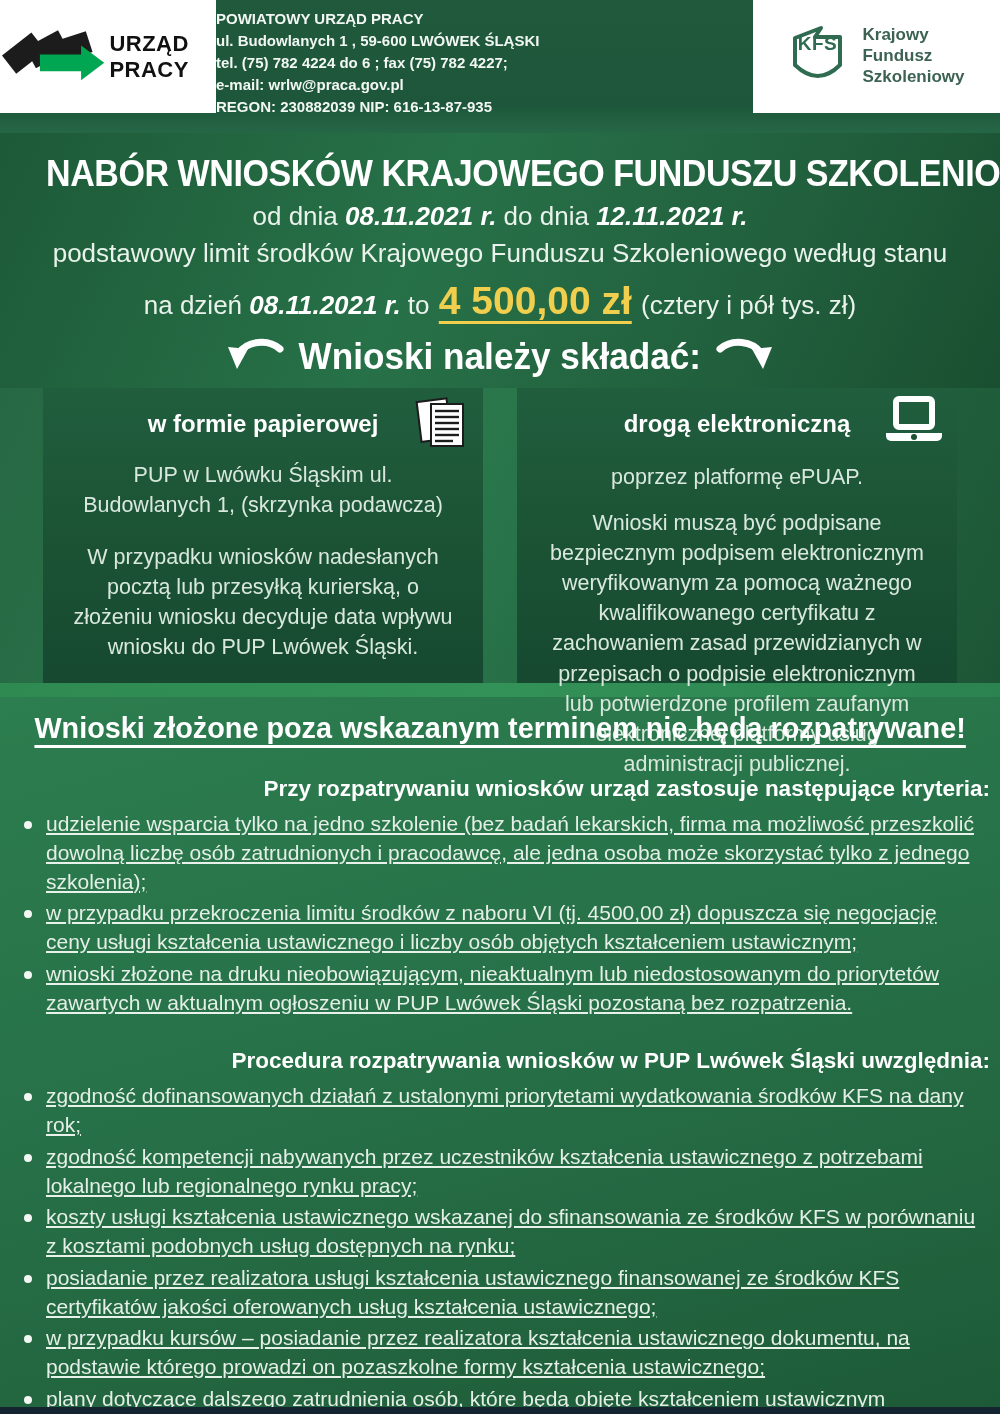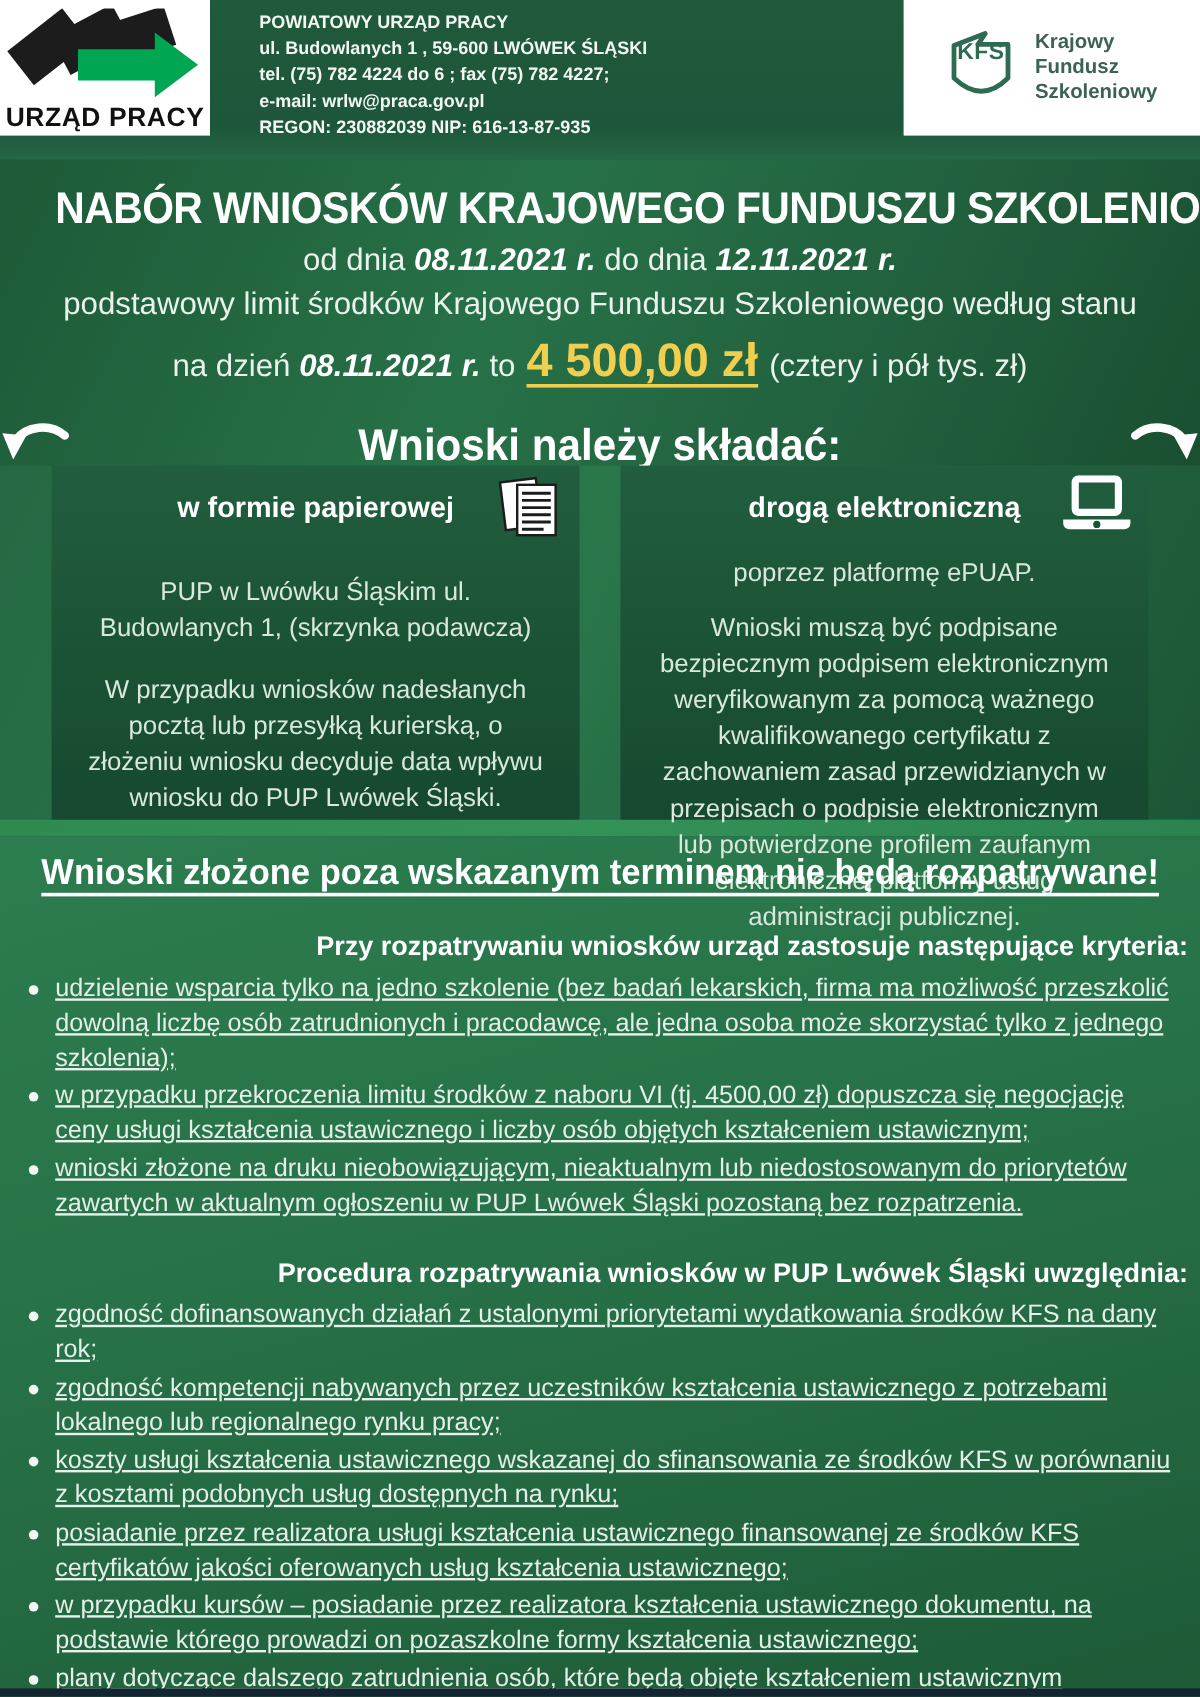--- a/index.html
+++ b/index.html
@@ -9,21 +9,21 @@
     background:#1e5c3a;
   }
   .page{width:1000px;height:1414px;display:flex;flex-direction:column;position:relative;}
 
   
   .header{
     height:133px;flex:0 0 133px;background:linear-gradient(180deg,#20593b 0%,#1d563a 78%,#256746 100%);
     position:relative;
   }
   .logo-box{position:absolute;top:0;height:113px;background:#ffffff;display:flex;align-items:center;justify-content:center;}
-  .logo-box.left{left:0;width:175px;flex-direction:column;padding-top:4px;box-sizing:border-box;}
+  .logo-box.left{left:0;width:216px;flex-direction:row;padding-top:4px;box-sizing:border-box;}
   .logo-box.right{left:753px;width:247px;}
   .up-caption{font-weight:bold;color:#111;font-size:22px;letter-spacing:.5px;margin-top:-4px;}
   .contact{
     position:absolute;left:216px;width:537px;top:8px;text-align:left;color:#f2f7f3;
     font-weight:bold;font-size:15px;line-height:1.47;
   }
   .kfs-wrap{display:flex;align-items:center;gap:10px;}
   .kfs-badge{position:relative;width:64px;height:64px;}
   .kfs-abbr{
     position:absolute;left:0;top:8px;width:58px;text-align:center;
@@ -42,41 +42,41 @@
     display:inline-block;transform:scaleX(.92);transform-origin:50% 50%;
     letter-spacing:-.5px;margin-top:6px;
   }
   .hero-line{font-size:26px;color:#e9f3ec;font-weight:400;margin-top:6px;}
   .hero-line .d{font-weight:bold;font-style:italic;color:#ffffff;}
   .amount{
     color:#f0ce4e;font-weight:bold;font-size:39px;
     text-decoration:underline;text-decoration-thickness:3px;text-underline-offset:7px;
     padding:0 2px;
   }
-  .submit-row{display:flex;align-items:center;justify-content:space-between;margin-top:22px;}
+  .submit-row{display:flex;align-items:center;justify-content:center;margin-top:8px;}
   .submit-heading{
     font-size:37px;font-weight:bold;display:inline-block;transform:scaleX(.95);
   }
   .curve-arrow{width:62px;height:52px;}
 
   
   .channels{
     flex:0 0 295px;height:295px;
     background:linear-gradient(115deg,#26684392 0%,#2a774c 45%,#1c5535 100%),linear-gradient(115deg,#215f3d,#1d5738);
     background:linear-gradient(115deg,#266843 0%,#2a774c 45%,#1c5535 100%);
     display:flex;justify-content:center;gap:34px;box-sizing:border-box;padding:0 40px;
   }
   .channel-box{
     width:440px;height:295px;box-sizing:border-box;
     background:linear-gradient(180deg,#205e3e 0%,#1b5234 55%,#164930 100%);
     color:#ddeae0;text-align:center;position:relative;padding:14px 26px 0 26px;
   }
   .channel-title{font-size:24px;font-weight:bold;color:#ffffff;margin-top:8px;}
   .channel-icon{position:absolute;top:8px;right:12px;}
-  .channel-text{font-size:21.5px;line-height:1.4;color:#d9e8dd;margin-top:40px;}
+  .channel-text{font-size:21.5px;line-height:1.4;color:#d9e8dd;margin-top:22px;}
   .channel-text + .channel-text{margin-top:10px;}
   .channel-box.electronic .channel-text{margin-top:22px;}
   .channel-box.electronic .flow{margin-top:24px;}
 
   
   .band{flex:0 0 14px;height:14px;background:linear-gradient(90deg,#2e8a51,#339257 50%,#2b8350);}
 
   
   .lower{
     flex:1 1 auto;

